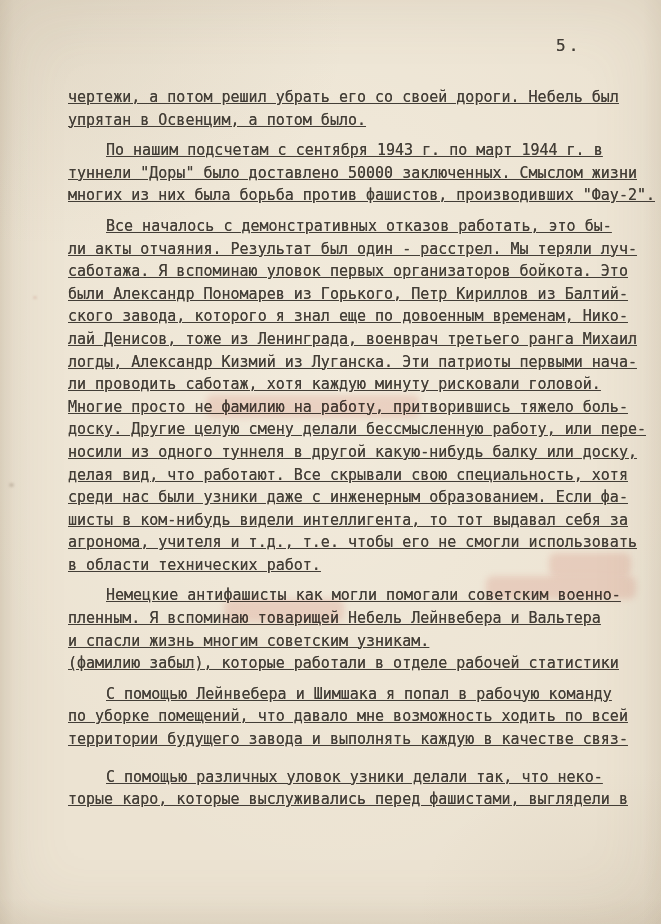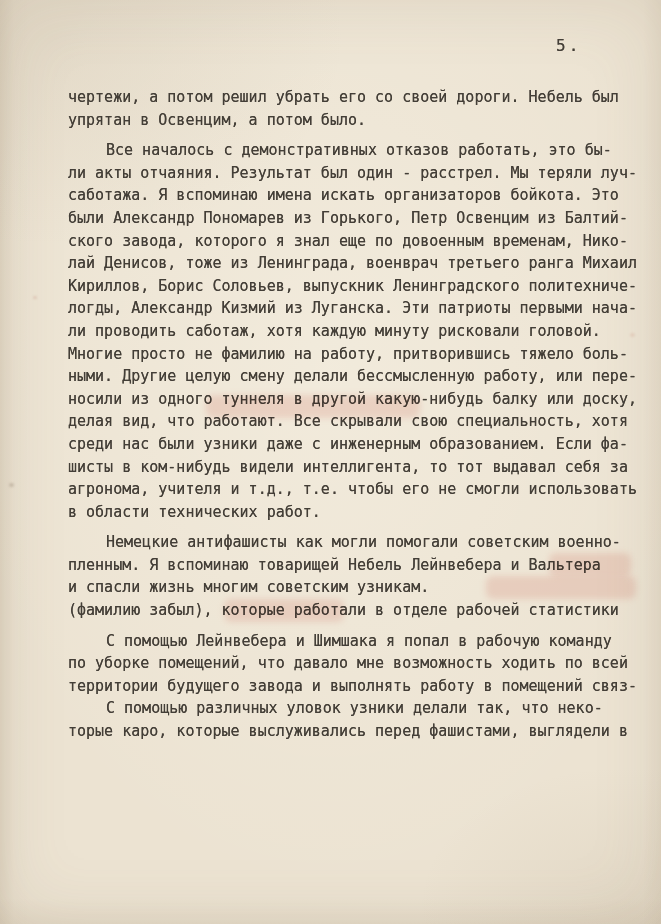--- a/index.html
+++ b/index.html
@@ -37,22 +37,22 @@
     position: absolute;
     top: 86px;
     left: 68px;
     width: 572px;
     font-size: 15px;
     line-height: 22.6px;
     letter-spacing: 0px;
     text-shadow: 0 0 0.55px rgba(62,56,48,0.8);
   }
   .para { margin: 0 0 8px 0; }
-  .para.tight { margin-bottom: 0; }
-  .ln { display: block; white-space: pre; }
+  .para.tight { margin-bottom: 15px; }
+  .ln { display: block; white-space: pre; text-decoration: underline; }
   .para.ind .ln:first-child { padding-left: 38px; }
 
   
   .mark {
     position: absolute;
     background: rgba(219,122,110,0.20);
     border-radius: 7px;
     filter: blur(3px);
     mix-blend-mode: multiply;
     pointer-events: none;
@@ -81,52 +81,56 @@
 
   <div class="page-number">5.</div>
 
   <div class="doc-body">
 
     <p class="para">
       <span class="ln">чертежи, а потом решил убрать его со своей дороги. Небель был</span>
       <span class="ln">упрятан в Освенцим, а потом было.</span>
     </p>
 
+    <p class="para ind">
+      <span class="ln">По нашим подсчетам с сентября 1943 г. по март 1944 г. в</span>
+      <span class="ln">туннели "Доры" было доставлено 50000 заключенных. Смыслом жизни</span>
+      <span class="ln">многих из них была борьба против фашистов, производивших "Фау-2".</span>
+    </p>
 
     <p class="para ind">
       <span class="ln">Все началось с демонстративных отказов работать, это бы-</span>
       <span class="ln">ли акты отчаяния. Результат был один - расстрел. Мы теряли луч-</span>
-      <span class="ln">саботажа. Я вспоминаю имена искать организаторов бойкота. Это</span>
-      <span class="ln">были Александр Пономарев из Горького, Петр Освенцим из Балтий-</span>
+      <span class="ln">саботажа. Я вспоминаю уловок первых организаторов бойкота. Это</span>
+      <span class="ln">были Александр Пономарев из Горького, Петр Кириллов из Балтий-</span>
       <span class="ln">ского завода, которого я знал еще по довоенным временам, Нико-</span>
       <span class="ln">лай Денисов, тоже из Ленинграда, военврач третьего ранга Михаил</span>
-      <span class="ln">Кириллов, Борис Соловьев, выпускник Ленинградского политехниче-</span>
       <span class="ln">логды, Александр Кизмий из Луганска. Эти патриоты первыми нача-</span>
       <span class="ln">ли проводить саботаж, хотя каждую минуту рисковали головой.</span>
       <span class="ln">Многие просто не фамилию на работу, притворившись тяжело боль-</span>
-      <span class="ln">ными. Другие целую смену делали бессмысленную работу, или пере-</span>
+      <span class="ln">доску. Другие целую смену делали бессмысленную работу, или пере-</span>
       <span class="ln">носили из одного туннеля в другой какую-нибудь балку или доску,</span>
       <span class="ln">делая вид, что работают. Все скрывали свою специальность, хотя</span>
       <span class="ln">среди нас были узники даже с инженерным образованием. Если фа-</span>
       <span class="ln">шисты в ком-нибудь видели интеллигента, то тот выдавал себя за</span>
       <span class="ln">агронома, учителя и т.д., т.е. чтобы его не смогли использовать</span>
       <span class="ln">в области технических работ.</span>
     </p>
 
     <p class="para ind">
       <span class="ln">Немецкие антифашисты как могли помогали советским военно-</span>
       <span class="ln">пленным. Я вспоминаю товарищей Небель Лейнвебера и Вальтера</span>
       <span class="ln">и спасли жизнь многим советским узникам.</span>
       <span class="ln">(фамилию забыл), которые работали в отделе рабочей статистики</span>
     </p>
 
     <p class="para ind tight">
       <span class="ln">С помощью Лейнвебера и Шимшака я попал в рабочую команду</span>
       <span class="ln">по уборке помещений, что давало мне возможность ходить по всей</span>
-      <span class="ln">территории будущего завода и выполнять работу в помещений связ-</span>
+      <span class="ln">территории будущего завода и выполнять каждую в качестве связ-</span>
     </p>
 
     <p class="para ind">
       <span class="ln">С помощью различных уловок узники делали так, что неко-</span>
       <span class="ln">торые каро, которые выслуживались перед фашистами, выглядели в</span>
     </p>
 
   </div>
 
   <div class="mark mark-1"></div>

